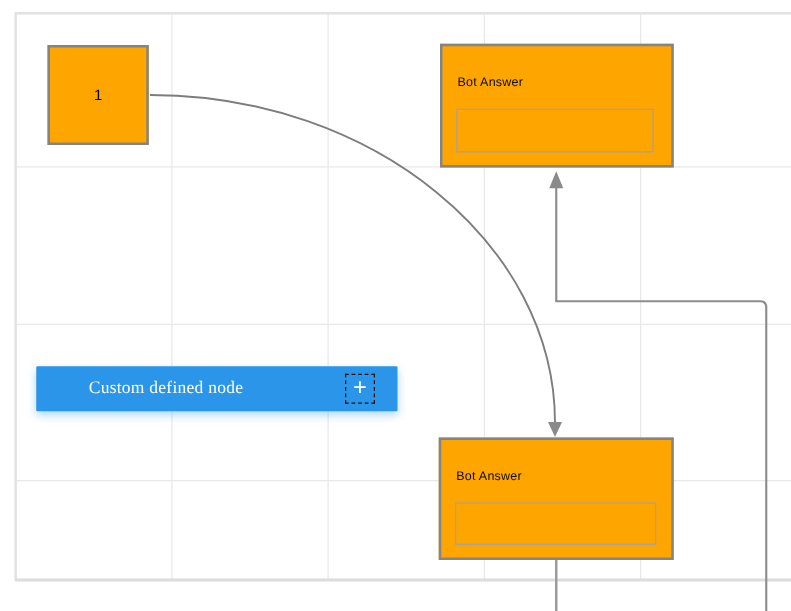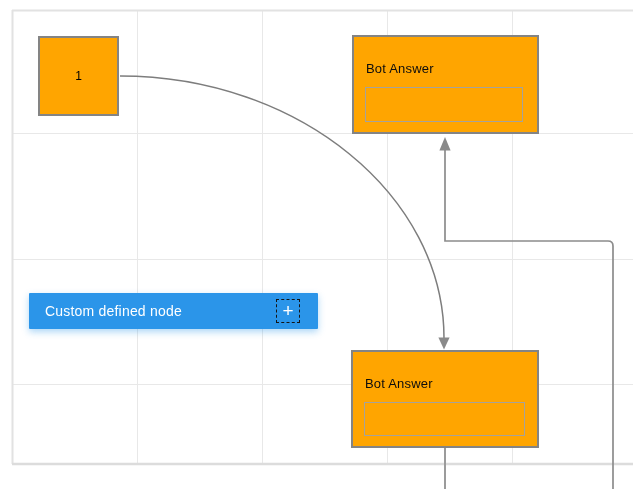--- a/index.html
+++ b/index.html
@@ -29,41 +29,41 @@
     font-size: 12px; color: #000000;
   }
 
   
   .bot-answer { width: 187px; height: 99px; }
   #node-bot-top    { left: 352px; top: 35px;  }
   #node-bot-bottom { left: 351px; top: 350px; width: 188px; height: 98px; }
 
   .bot-title {
     position: absolute; left: 12px; top: 24px;
-    font-size: 13px; color: #0d0d0d; letter-spacing: 0.2px;
+    font-size: 10px; color: #0d0d0d; letter-spacing: 0.2px;
   }
   .bot-input {
     position: absolute; left: 11px; top: 50px;
     width: 158px; height: 35px;
     background: transparent;
     border: 1px solid #a6a29a;
   }
   #node-bot-bottom .bot-input { width: 161px; height: 34px; }
 
   
   #node-custom {
     left: 29px; top: 293px; width: 289px; height: 36px;
     background: #2b95e9;
     border-radius: 1px;
     display: flex; align-items: center;
     box-shadow: 0 3px 7px rgba(43,149,233,0.38);
   }
   .custom-label {
-    padding-left: 16px;
-    font-size: 14px; color: #ffffff; letter-spacing: 0.2px;
+    padding-left: 42px;
+    font-size: 14px; color: #ffffff; letter-spacing: 0.2px; font-family: Liberation Serif, serif;
   }
   .add-btn {
     position: absolute; right: 18px; top: 6px;
     width: 24px; height: 24px;
     border: 1px dashed #141414;
     display: flex; align-items: center; justify-content: center;
     cursor: pointer;
   }
   .plus-glyph {
     color: #ffffff; font-size: 19px; line-height: 1;

